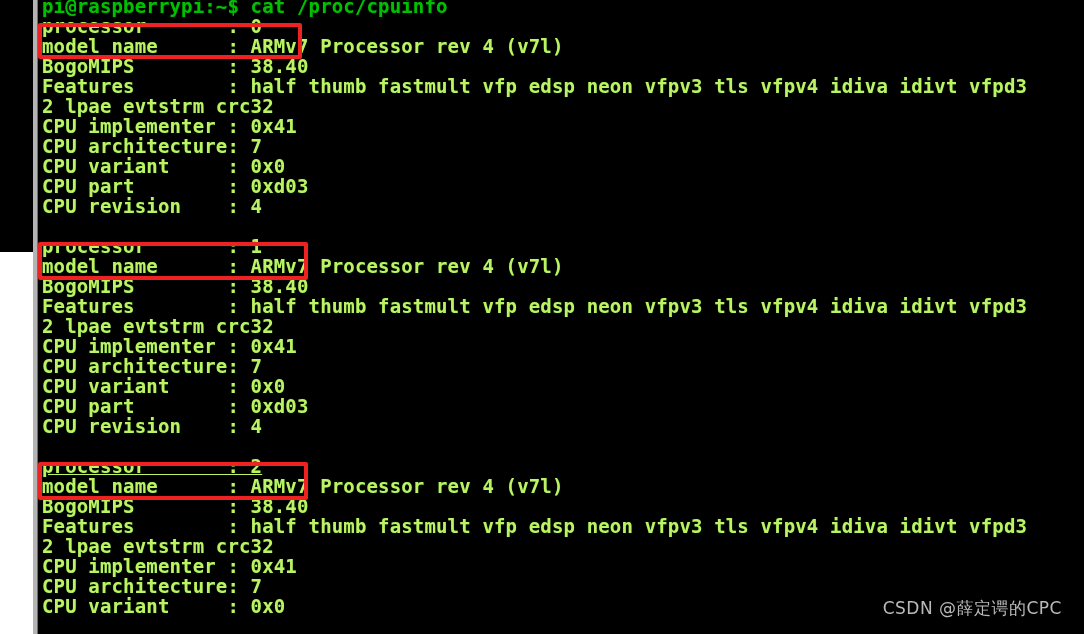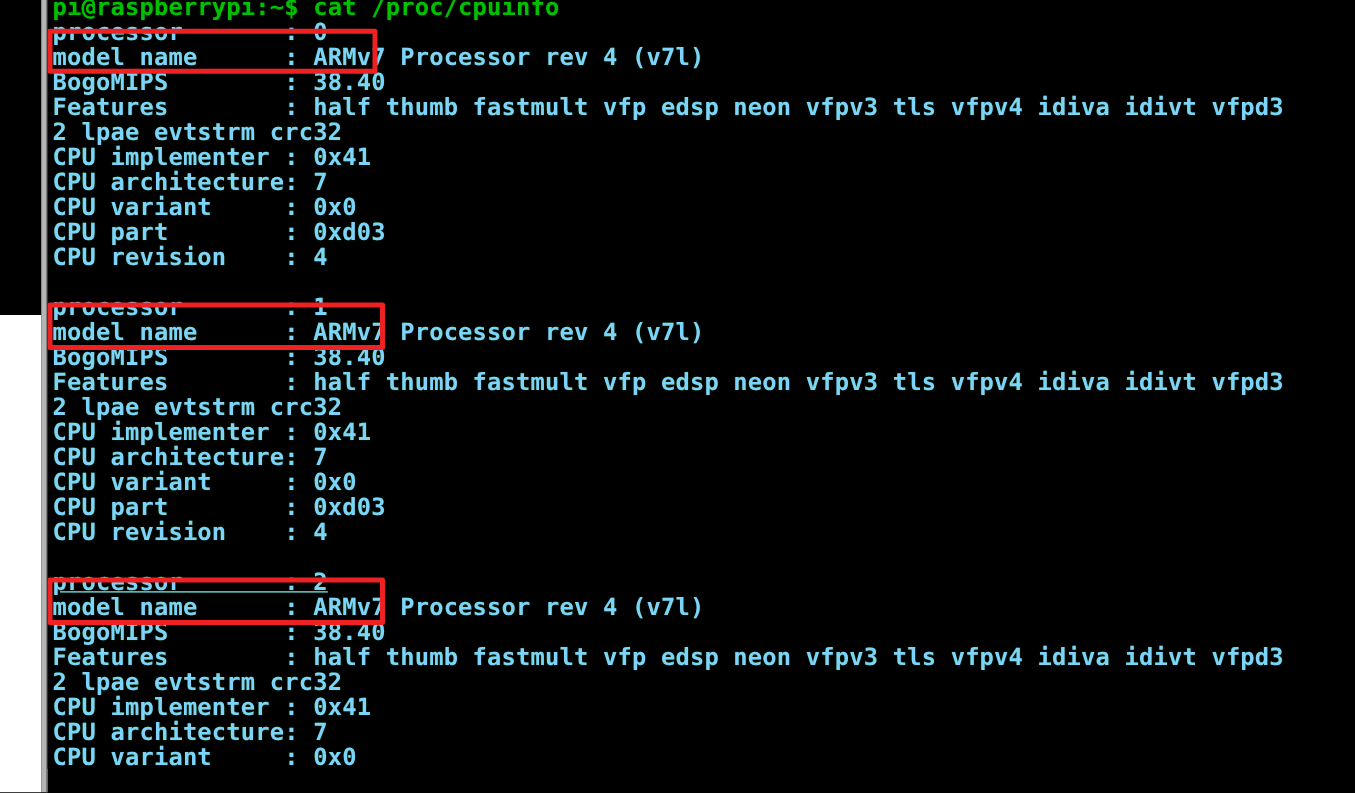--- a/index.html
+++ b/index.html
@@ -63,21 +63,21 @@
   }
 
   .term-line {
     position: absolute;
     left: 4px;
     white-space: pre;
     font-family: "DejaVu Sans Mono", "Liberation Mono", monospace;
     font-size: 19px;
     line-height: 20px;
     letter-spacing: 0.15px;
-    color: #7dd3fc;
+    color: #bef264;
     font-weight: 700;
     text-shadow: 0 0 1px rgba(0, 200, 0, 0.45);
   }
   .term-line.prompt { color: #00c000; }
 
   
   .hl-box {
     position: absolute;
     border: 4px solid #ee2222;
     border-radius: 2px;
@@ -146,14 +146,15 @@
         <div class="term-line" style="top: 616px;">CPU part        : 0xd03</div>
       </div>
 
     <div id="box-host">
         <div class="hl-box" style="left: 0px; top: 23px; width: 256px; height: 28px; border-color: rgb(238, 34, 34);"></div>
         <div class="hl-box" style="left: 0px; top: 242px; width: 262px; height: 30px; border-color: rgb(238, 34, 34);"></div>
         <div class="hl-box" style="left: 0px; top: 462px; width: 262px; height: 30px; border-color: rgb(238, 34, 34);"></div>
       </div>
   </div>
 
+  <div class="watermark">CSDN @薛定谔的CPC</div>
 
 </div>
 
 </body></html>

